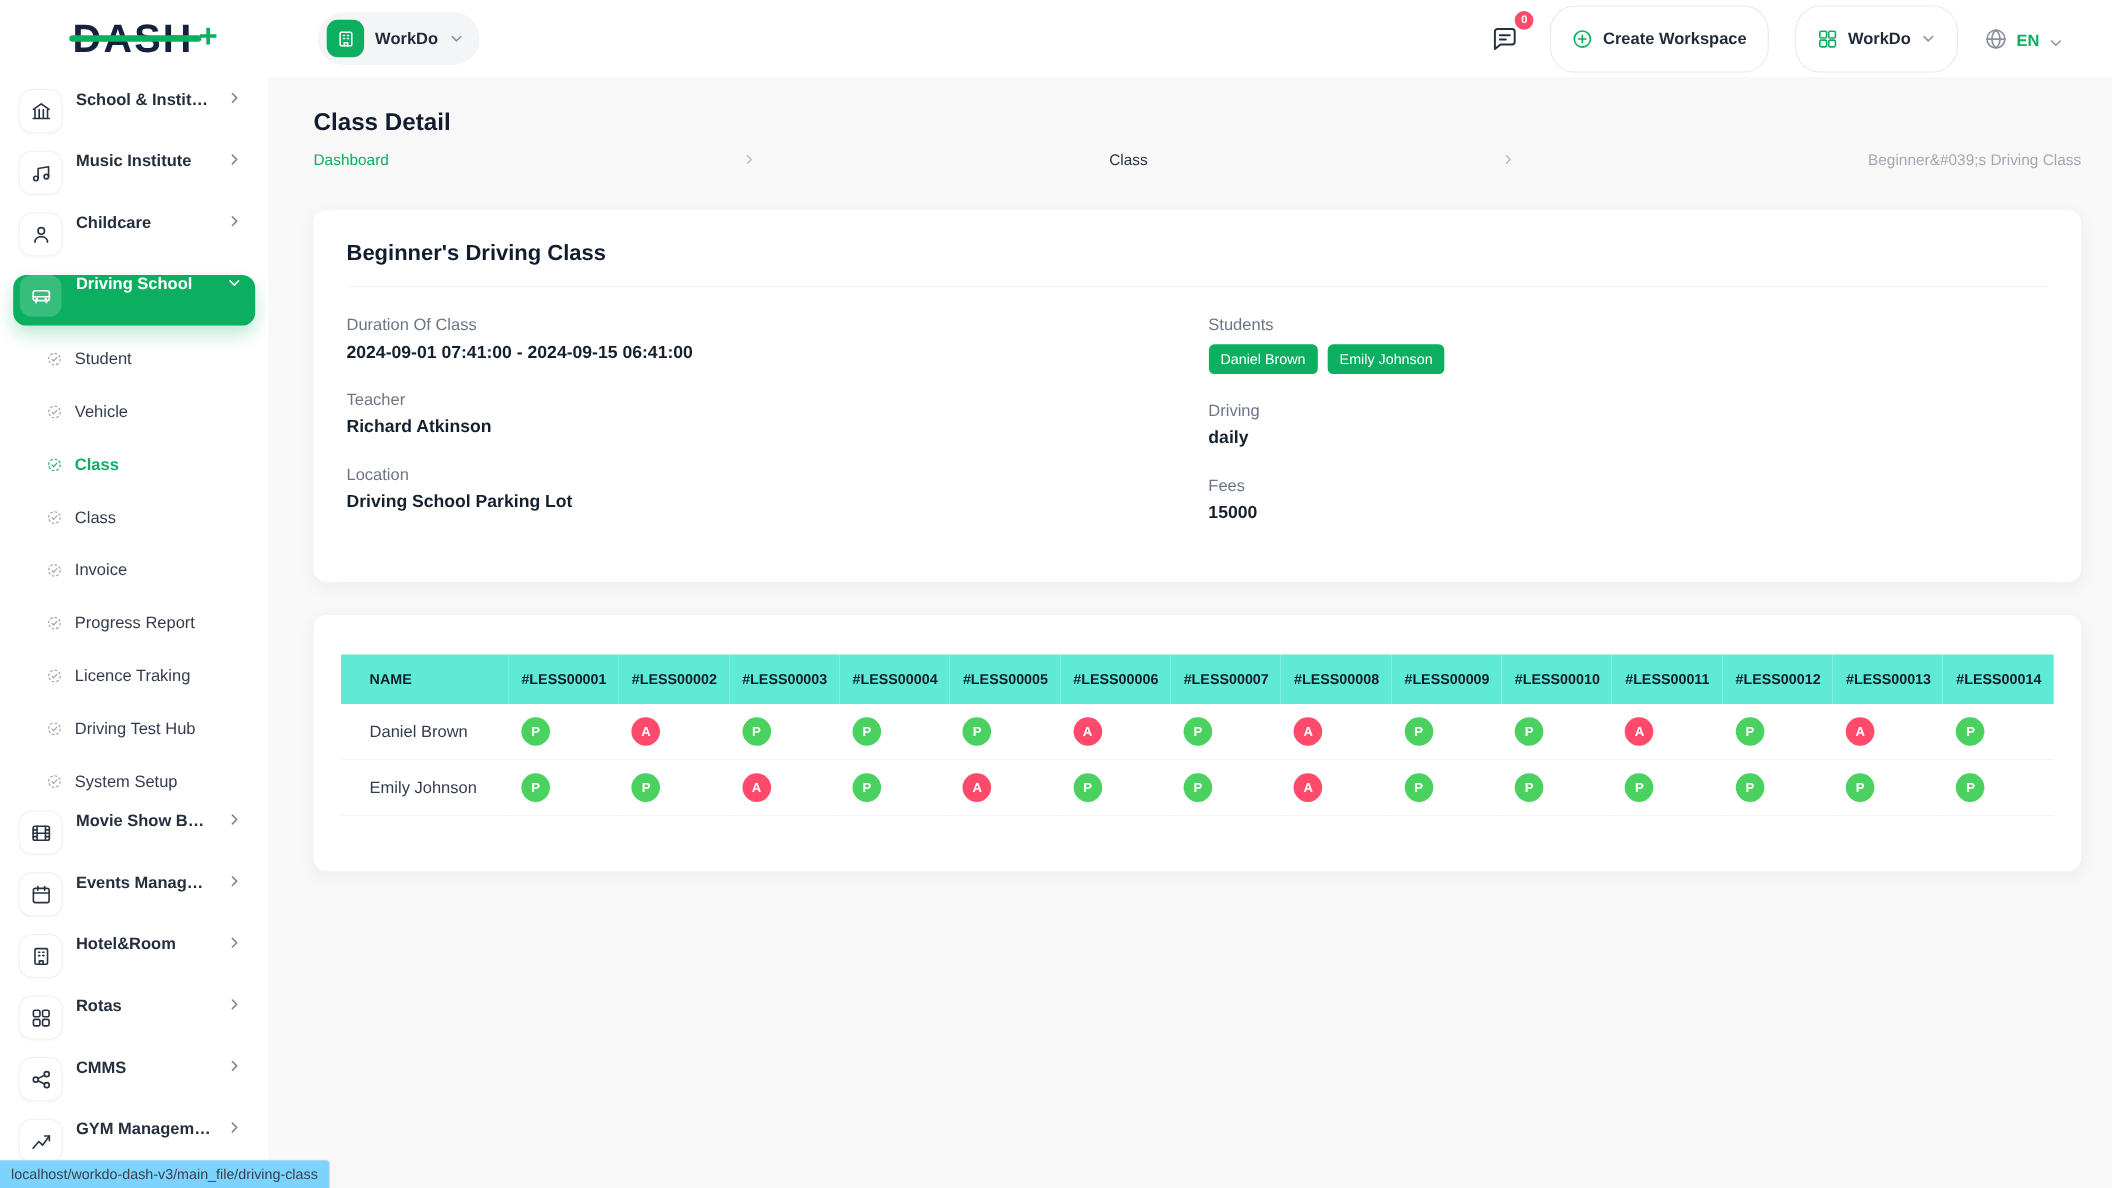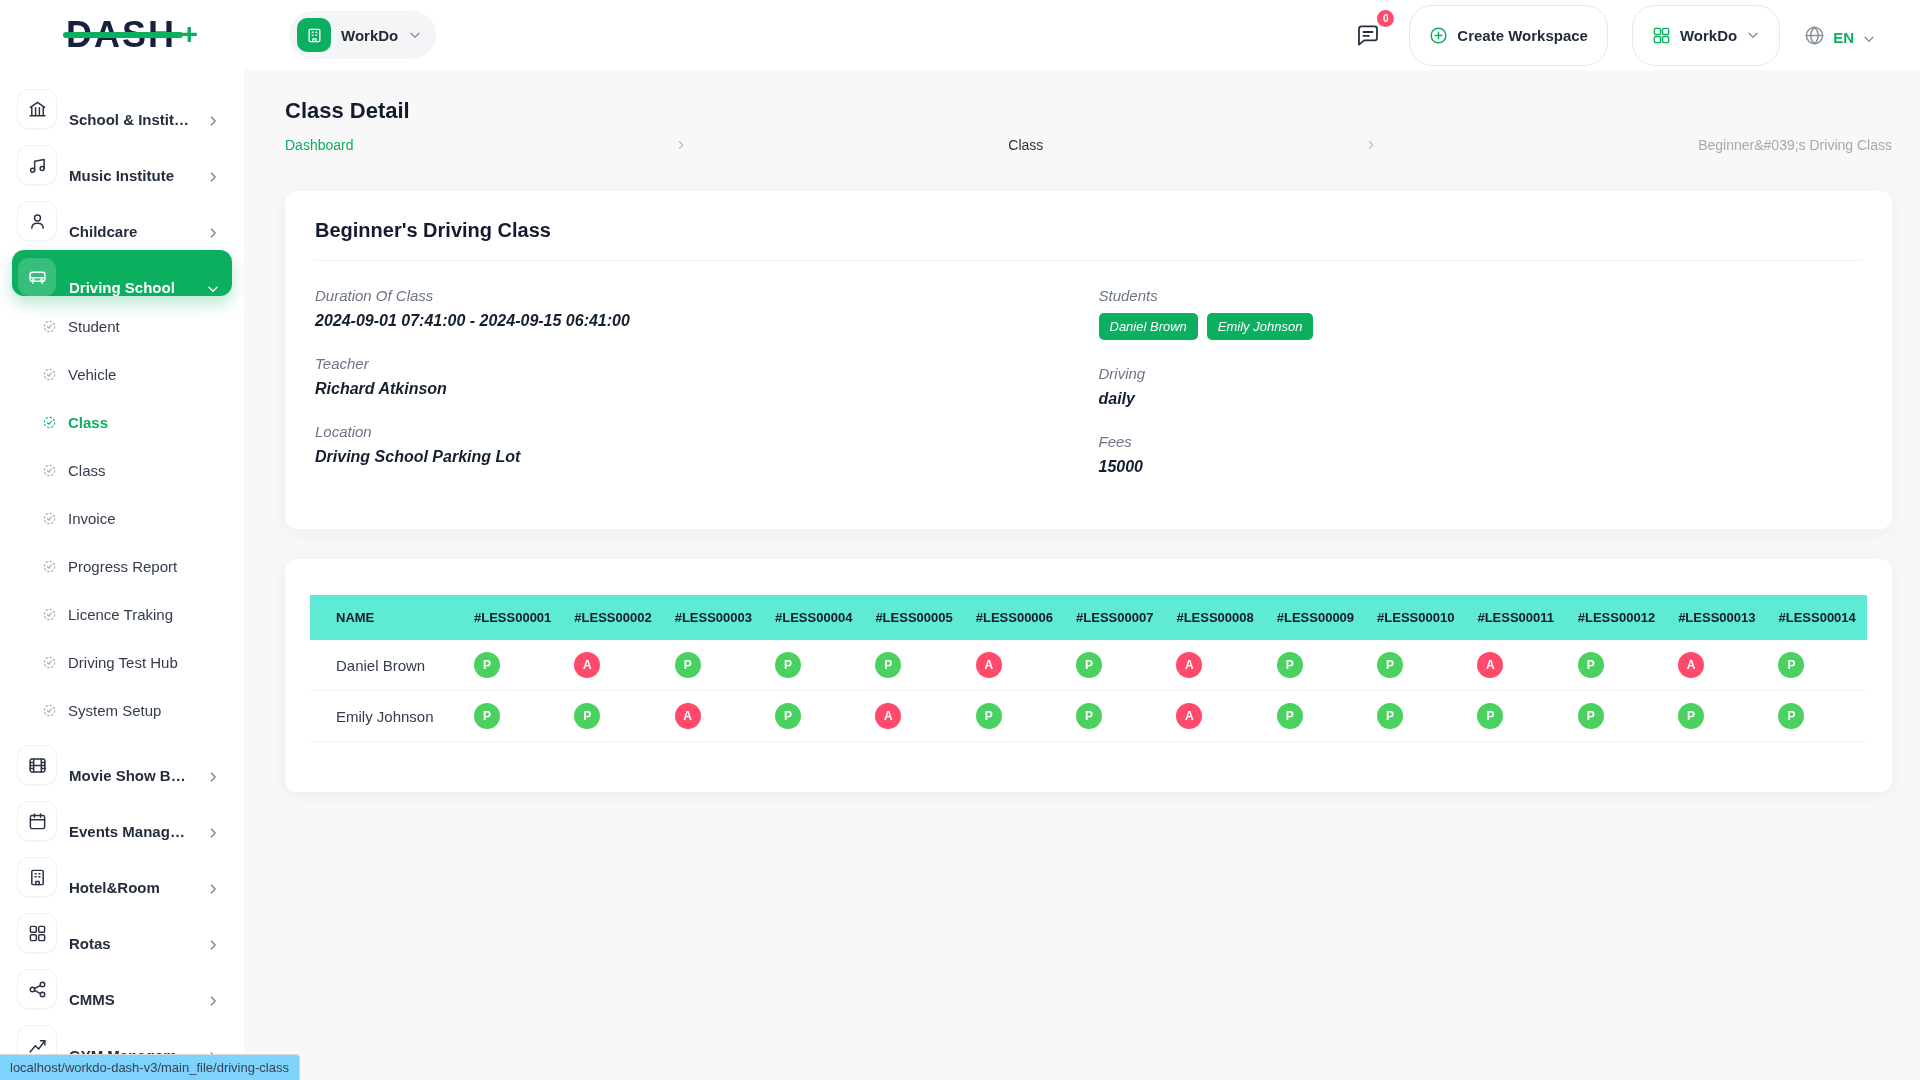--- a/index.html
+++ b/index.html
@@ -29,21 +29,21 @@
   .chat-btn{position:relative;width:34px;height:34px;display:flex;align-items:center;justify-content:center;color:#273041;}
   .badge{position:absolute;top:-8px;right:-9px;min-width:17px;height:17px;padding:0 4px;border-radius:9px;background:var(--absent-pink);color:#fff;font-size:10px;font-weight:700;display:flex;align-items:center;justify-content:center;}
   .pill{display:flex;align-items:center;gap:9px;height:61px;padding:0 19px;border-radius:23px;border:1px solid #e7e9ec;background:#fff;font-size:15px;font-weight:600;color:#1f2937;}
   .green-ic{color:var(--primary-green);display:flex;}
   .gray-ic{color:#8b919c;display:flex;}
   .lang{display:flex;align-items:flex-end;gap:8px;font-size:15px;font-weight:700;}
   .lang-code{color:var(--primary-green);}
 
   
   .sidebar{position:absolute;top:70px;left:0;bottom:0;width:244px;background:#fff;padding:12px 12px 0;overflow:hidden;z-index:4;}
-  .side-item{display:flex;align-items:flex-end;gap:13px;height:46px;padding:0 12px 0 6px;margin-bottom:10px;border-radius:12px;}
+  .side-item{display:flex;align-items:flex-start;gap:13px;height:46px;padding:0 12px 0 6px;margin-bottom:10px;border-radius:12px;}
   .side-ico{width:38px;height:38px;border-radius:11px;background:#fff;box-shadow:0 0 0 1px #eff1f4, 0 1px 3px rgba(20,30,50,.05);display:flex;align-items:center;justify-content:center;color:#2a3342;flex:none;}
   .side-label{flex:1;font-size:15px;font-weight:600;color:#252e3e;white-space:nowrap;overflow:hidden;text-overflow:ellipsis;}
   .side-item .chev{color:#7c838f;}
   .side-item.active{background:var(--primary-green);box-shadow:0 8px 16px rgba(12,175,96,.28);}
   .side-item.active .side-ico{background:rgba(255,255,255,.18);box-shadow:none;color:#fff;}
   .side-item.active .side-label{color:#fff;}
   .side-item.active .chev{color:#fff;}
   .sub-item{display:flex;align-items:center;gap:11px;height:40px;padding-left:30px;margin-bottom:8px;font-size:15px;color:#333c4d;border-radius:8px;}
   .sub-item .bullet{color:#9aa1ac;display:flex;flex:none;}
   .sub-item.active{color:var(--primary-green);font-weight:600;}
@@ -54,21 +54,21 @@
   .page-title{font-size:22px;font-weight:700;color:#131c2e;}
   .breadcrumb{display:flex;align-items:center;gap:9px;margin-top:13px;font-size:14px;justify-content:space-between;}
   .bc-sep{display:flex;color:#b4b9c2;}
   .bc-sep svg{width:12px;height:12px;}
   .bc-item.link{color:var(--primary-green);cursor:pointer;}
   .bc-item.mid{color:#2a3342;cursor:pointer;}
   .bc-item.current{color:#a3a9b3;}
 
   .card{background:#fff;border-radius:12px;box-shadow:0 4px 16px rgba(30,41,59,.05);margin-top:38px;padding:28px 30px;}
   .card-title{font-size:20px;font-weight:700;color:#131c2e;padding-bottom:18px;border-bottom:1px solid #f1f2f4;}
-  .card-body{display:grid;grid-template-columns:1fr 1fr;column-gap:20px;padding-top:26px;font-style:italic;}
+  .card-body{display:grid;grid-template-columns:1fr 1fr;column-gap:20px;padding-top:26px;}
   .field{margin-bottom:25px;}
   .f-label{font-size:15px;color:#6d7585;margin-bottom:8px;}
   .f-value{font-size:16px;font-weight:700;color:#15202f;}
   .badges{display:flex;gap:9px;margin-top:9px;margin-bottom:2px;}
   .student-badge{background:var(--primary-green);color:#fff;font-size:13px;font-weight:500;padding:6px 11px;border-radius:5px;}
 
   .table-card{margin-top:30px;padding:36px 25px 50px;}
   .att-table{width:100%;border-collapse:collapse;table-layout:fixed;}
   .att-table th{background:#5eead4;font-size:13px;font-weight:700;color:#131c2e;text-align:left;padding:15px 12px;white-space:nowrap;}
   .att-table th.name-col,.att-table td.name-col{width:152px;padding-left:26px;}

